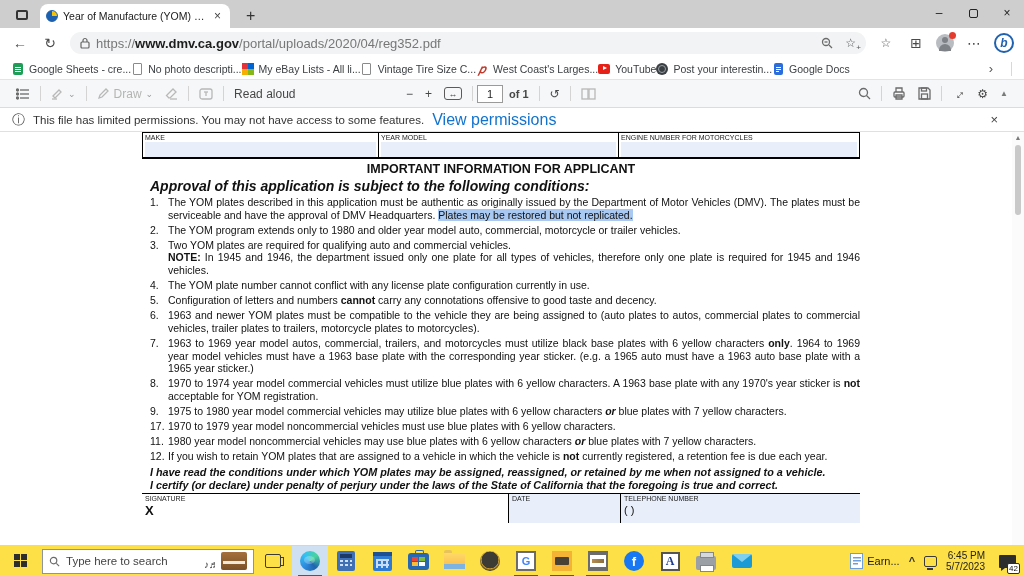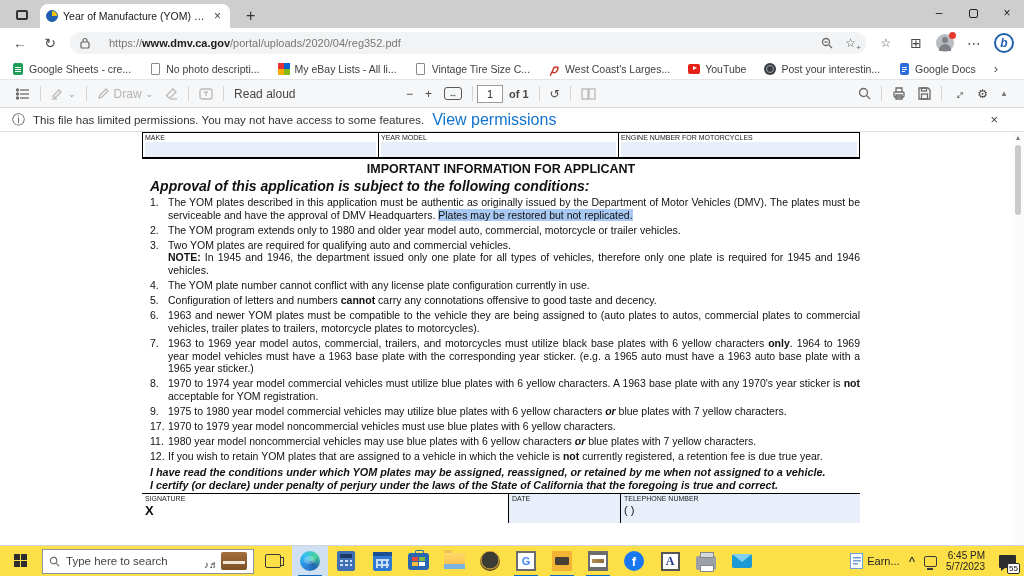--- a/index.html
+++ b/index.html
@@ -18,21 +18,21 @@
   .new-tab { font-size:16px; color:#333; margin:0 0 3px 10px; padding:0 6px; }
   .win-controls { margin-left:auto; display:flex; align-self:flex-start; }
   .win-btn { width:34px; height:26px; display:flex; align-items:center; justify-content:center; font-size:12px; color:#222; }
   .restore-glyph { width:9px; height:9px; border:1px solid #222; border-radius:2px; }
 
   
   .navbar { height:30px; background:#fff; display:flex; align-items:center; padding:0 10px; gap:10px; flex-shrink:0; }
   .nav-ico { font-size:14px; color:#4a4a4a; width:20px; text-align:center; }
   .addr { flex:1; height:22px; background:#f1f3f4; border-radius:11px; display:flex; align-items:center; padding:0 10px; gap:6px; }
   .lock-svg { flex-shrink:0; }
-  .url { font-size:11px; color:#777; white-space:nowrap;margin-left:13px; }
+  .url { font-size:13px; color:#777; white-space:nowrap; }
   .url b { color:#1d1d1d; font-weight:bold; }
   .addr-right { margin-left:auto; display:flex; gap:12px; align-items:center; }
   .addr-right span { font-size:12px; color:#555; }
   .star-add { position:relative; font-size:12px; color:#555; }
   .star-add i { position:absolute; right:-5px; bottom:-2px; font-style:normal; font-size:8px; }
   .avatar { width:18px; height:18px; border-radius:50%; background:#b9bdc1; position:relative; }
   .avatar::before { content:""; position:absolute; top:3px; left:6px; width:6px; height:6px; border-radius:50%; background:#7e8287; }
   .avatar::after { content:""; position:absolute; bottom:1px; left:3px; width:12px; height:7px; border-radius:6px 6px 0 0; background:#7e8287; }
   .avatar .dot { position:absolute; top:-2px; right:-2px; width:7px; height:7px; border-radius:50%; background:#e43b2e; }
   .bing { width:20px; height:20px; border-radius:50%; border:2px solid #2062af; color:#2062af; font-weight:bold; font-size:12px; display:flex; align-items:center; justify-content:center; font-style:italic; }
@@ -231,21 +231,21 @@
     <span class="nav-ico star-add"><span>☆</span></span>
     <span class="nav-ico">⊞</span>
     <span class="avatar">
         <span class="dot"></span>
       </span>
     <span class="nav-ico">⋯</span>
     <span class="bing">b</span>
   </div>
 
   <div class="bmbar">
-    <span id="bookmarks-list" style="display:flex;gap:18px;align-items:center;">
+    <span id="bookmarks-list" style="display:flex;align-items:center;">
         <span class="bm">
           <span class="bm-ico">
             <span class="ico-sheets"></span>
           </span>
           <span class="bm-label">Google Sheets - cre...</span>
         </span>
         <span class="bm">
           <span class="bm-ico">
             <span class="ico-page"></span>
           </span>
@@ -463,21 +463,21 @@
           <div class="doc-item">
             <span class="doc-num">17.</span>
             <div class="doc-text"><span>1970 to 1979 year model noncommercial vehicles must use blue plates with 6 yellow characters.</span></div>
           </div>
           <div class="doc-item">
             <span class="doc-num">11.</span>
             <div class="doc-text"><span>1980 year model noncommercial vehicles may use blue plates with 6 yellow characters </span><span class="b i">or</span><span> blue plates with 7 yellow characters.</span></div>
           </div>
           <div class="doc-item">
             <span class="doc-num">12.</span>
-            <div class="doc-text"><span>If you wish to retain YOM plates that are assigned to a vehicle in which the vehicle is </span><span class="b">not</span><span> currently registered, a retention fee is due true year.</span></div>
+            <div class="doc-text"><span>If you wish to retain YOM plates that are assigned to a vehicle in which the vehicle is </span><span class="b">not</span><span> currently registered, a retention fee is due each year.</span></div>
           </div>
         </div>
 
       <div class="cert">
         <div>I have read the conditions under which YOM plates may be assigned, reassigned, or retained by me when not assigned to a vehicle.</div>
         <div>I certify (or declare) under penalty of perjury under the laws of the State of California that the foregoing is true and correct.</div>
       </div>
 
       <div class="sigrow">
         <div class="sigcell sig1">
@@ -574,18 +574,18 @@
         <span class="earn-label">Earn...</span>
       </span>
       <span class="tray-caret">^</span>
       <span class="ic-device"></span>
       <span class="clockblock">
         <div>6:45 PM</div>
         <div>5/7/2023</div>
       </span>
       <span class="notif">
         <span class="ic-comment"></span>
-        <span class="notif-badge">55</span>
+        <span class="notif-badge">42</span>
       </span>
     </div>
   </div>
 
 </div>
 
 </body></html>

